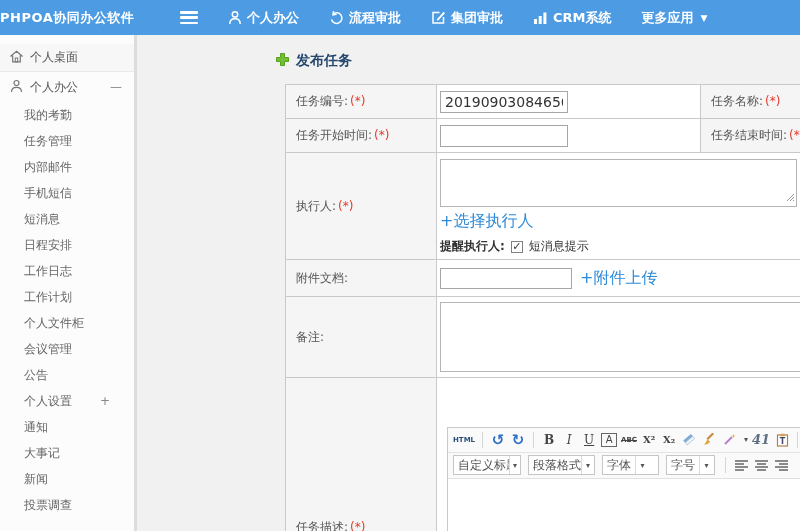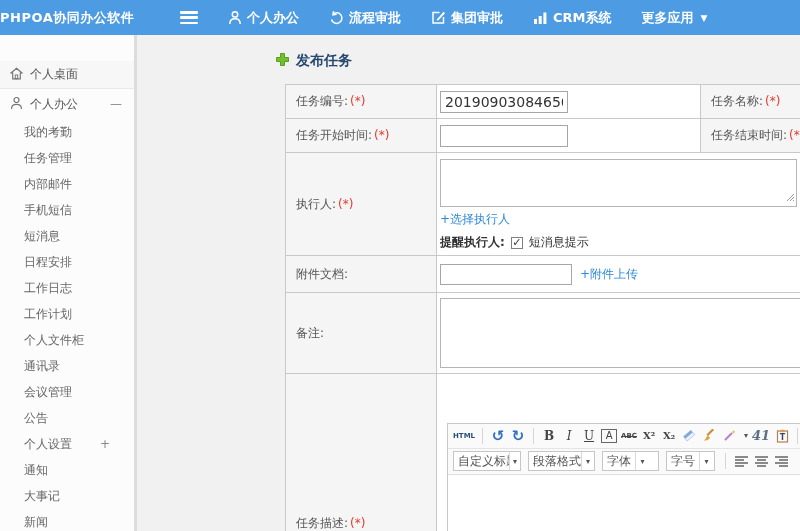--- a/index.html
+++ b/index.html
@@ -10,21 +10,21 @@
   .topbar { height:35px; background:#4d9be3; display:flex; align-items:center; color:#fff; }
   .brand { width:180px; padding-left:0; font-size:13px; font-weight:bold; letter-spacing:.5px; }
   .hamburger { width:18px; height:13px; display:flex; flex-direction:column; justify-content:space-between; cursor:pointer; }
   .hamburger i { display:block; height:2.5px; background:#fff; border-radius:1px; }
   .nav-item { display:flex; align-items:center; gap:5px; margin-left:30px; font-size:13px; font-weight:bold; cursor:pointer; white-space:nowrap; }
   .nav-item svg { display:block; }
   .caret { font-size:9px; margin-left:2px; }
 
   
   .layout { display:flex; height:496px; }
-  .sidebar { width:137px; background:#fcfcfc; border-right:3px solid #dcdcdc; padding-top:26px; flex:none; overflow:hidden; }
+  .sidebar { width:137px; background:#fcfcfc; border-right:3px solid #dcdcdc; padding-top:9px; flex:none; overflow:hidden; }
   .side-top { height:28px; display:flex; align-items:center; gap:7px; padding-left:10px; background:#f7f7f7; border-bottom:1px solid #e9e9e9; color:#555; cursor:pointer; }
   .side-section { height:30px; display:flex; align-items:center; gap:7px; padding-left:10px; position:relative; color:#555; cursor:pointer; }
   .side-toggle { position:absolute; right:12px; top:50%; transform:translateY(-50%); color:#888; font-size:12px; }
   .side-item { height:26px; line-height:26px; padding-left:24px; color:#666; position:relative; cursor:pointer; white-space:nowrap; }
   .side-item .side-toggle { right:24px; }
 
   
   .main { flex:1; background:#f1f1f1; padding:16px 16px 0 138px; overflow:hidden; }
   .page-title { display:flex; align-items:center; gap:6px; height:20px; }
   .page-title span { font-size:14px; font-weight:bold; color:#26486e; }
@@ -32,21 +32,21 @@
   table.form { border-collapse:collapse; margin:13px 0 0 10px; width:760px; table-layout:fixed; background:#fff; }
   table.form td { border:1px solid #c9c9c9; vertical-align:middle; }
   td.lbl { background:#f5f5f5; padding-left:10px; color:#555; }
   td.fld { background:#fff; padding:4px 0 4px 3px; }
   .req { color:#e23b2e; margin-left:2px; }
   input.txt { width:128px; height:22px; border:1px solid #a6a6a6; padding:1px 4px; font-family:inherit; font-size:14px; color:#333; background:#fff; }
   input.txt.small { font-size:12px; width:132px; height:21px; }
 
   .exec-area { position:relative; width:357px; height:48px; border:1px solid #b5b5b5; background:#fff; margin:2px 0 4px 0; }
   .grip { position:absolute; right:1px; bottom:1px; }
-  a.link { color:#2f8ad8; text-decoration:none; font-size:12px; cursor:pointer; }
+  a.link { color:#2f8ad8; text-decoration:none; font-size:16px; cursor:pointer; }
   .remind { display:flex; align-items:center; gap:6px; margin-top:6px; }
   .remind b { color:#333; }
   .checkbox { width:12px; height:12px; border:1px solid #808080; background:#fff; display:inline-flex; align-items:center; justify-content:center; font-size:11px; color:#333; line-height:1; cursor:pointer; }
   .checkbox::after { content:"✓"; margin-top:-1px; }
   .remark-area { width:580px; height:70px; border:1px solid #b5b5b5; background:#fff; margin:1px 0; }
   .attach-row { display:flex; align-items:center; gap:8px; }
 
   td.desc-lbl { vertical-align:middle; }
   tr.editor-row { height:300px; }
   tr.r1,tr.r2 { height:34px; }
@@ -160,21 +160,20 @@
 
     <div class="side-item"><span>我的考勤</span></div>
     <div class="side-item"><span>任务管理</span></div>
     <div class="side-item"><span>内部邮件</span></div>
     <div class="side-item"><span>手机短信</span></div>
     <div class="side-item"><span>短消息</span></div>
     <div class="side-item"><span>日程安排</span></div>
     <div class="side-item"><span>工作日志</span></div>
     <div class="side-item"><span>工作计划</span></div>
     <div class="side-item"><span>个人文件柜</span></div>
-    <div class="side-item"><span>通讯录</span></div>
     <div class="side-item"><span>会议管理</span></div>
     <div class="side-item"><span>公告</span></div>
     <div class="side-item">
       <span>个人设置</span>
       <span class="side-toggle">+</span>
     </div>
     <div class="side-item"><span>通知</span></div>
     <div class="side-item"><span>大事记</span></div>
     <div class="side-item"><span>新闻</span></div>
     <div class="side-item"><span>投票调查</span></div>

